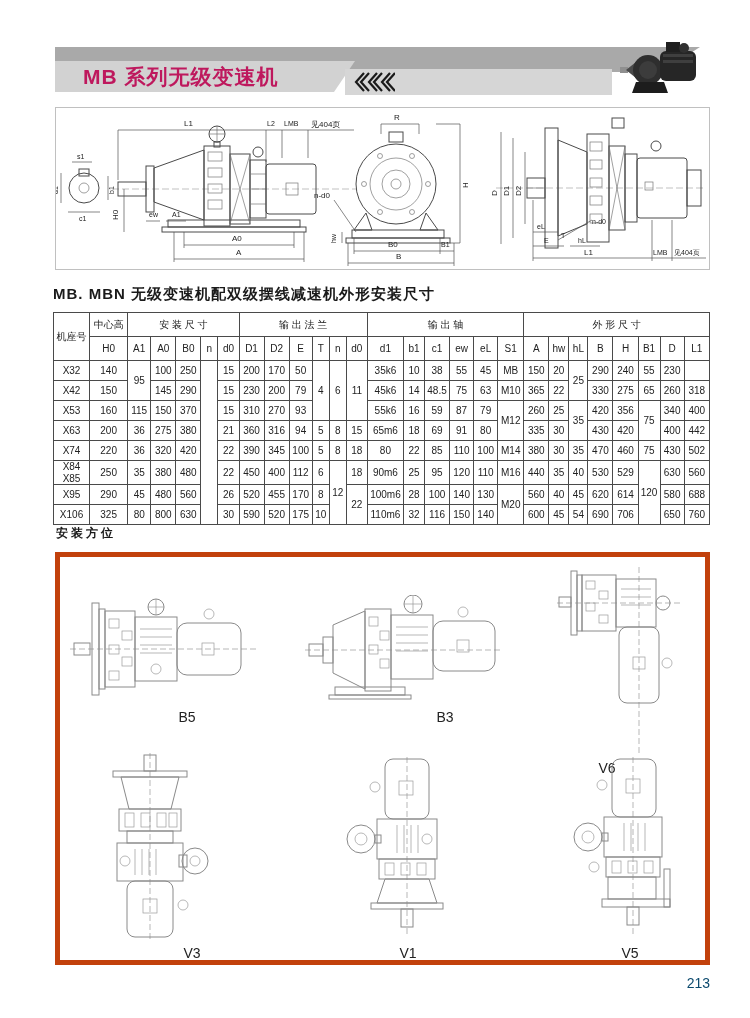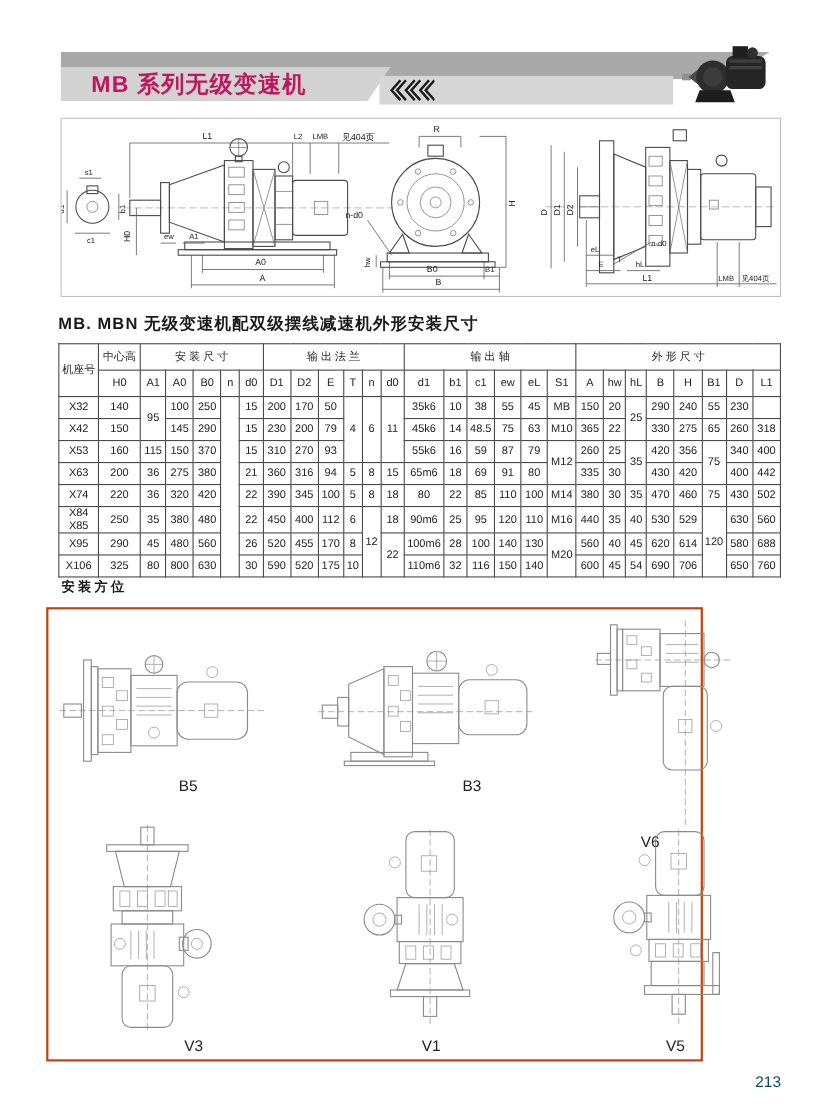--- a/index.html
+++ b/index.html
@@ -13,21 +13,21 @@
               clip-path:polygon(0 0,100% 0,93% 100%,0 100%);display:flex;align-items:center;}
   .hdr-title{font-size:21px;font-weight:bold;color:#be185d;padding-left:28px;letter-spacing:1px;white-space:nowrap;}
   .band-chev{position:absolute;left:345px;top:69px;width:267px;height:26px;background:#d6d6d6;
              display:flex;align-items:center;gap:8px;padding-left:8px;box-sizing:border-box;}
   .hdr-sub{font-size:15px;font-weight:bold;letter-spacing:5px;color:#111;white-space:nowrap;}
 
   .motor-photo{position:absolute;left:618px;top:40px;}
 
   
   .fig-box{position:absolute;left:55px;top:107px;width:655px;height:163px;border:1px solid #c0c0c0;box-sizing:border-box;}
-  .mount-box{position:absolute;left:42px;top:552px;width:597px;height:413px;border:2px solid #c2410c;box-sizing:border-box;}
+  .mount-box{position:absolute;left:55px;top:552px;width:655px;height:413px;border:5px solid #c2410c;box-sizing:border-box;}
   .mount-svg{position:absolute;}
   .mount-label{position:absolute;width:44px;text-align:center;font-size:14px;color:#222;}
 
   .tbl-title{position:absolute;left:53px;top:285px;font-size:15px;font-weight:bold;letter-spacing:1px;}
   .mount-title{position:absolute;left:56px;top:525px;font-size:12px;font-weight:bold;letter-spacing:3px;}
 
   table.dims{position:absolute;left:53px;top:312px;width:657px;border-collapse:collapse;table-layout:fixed;
              font-size:10px;color:#222;}
   table.dims td{border:1px solid #4a4a4a;text-align:center;vertical-align:middle;padding:0;
                 white-space:pre-line;line-height:1.15;overflow:hidden;}

